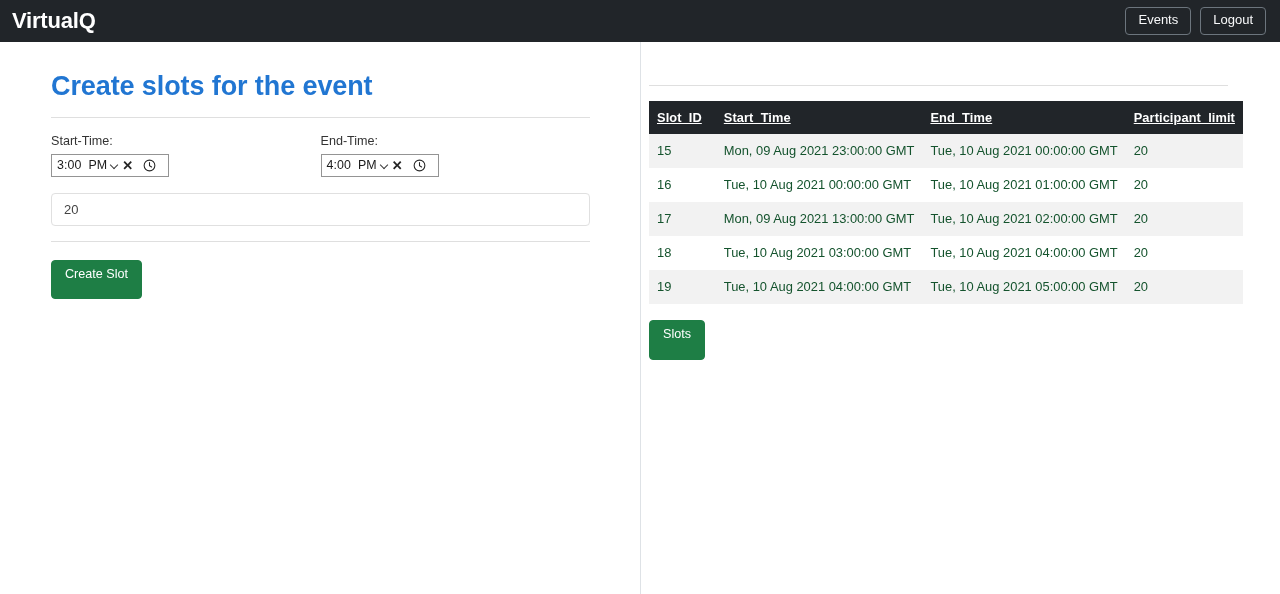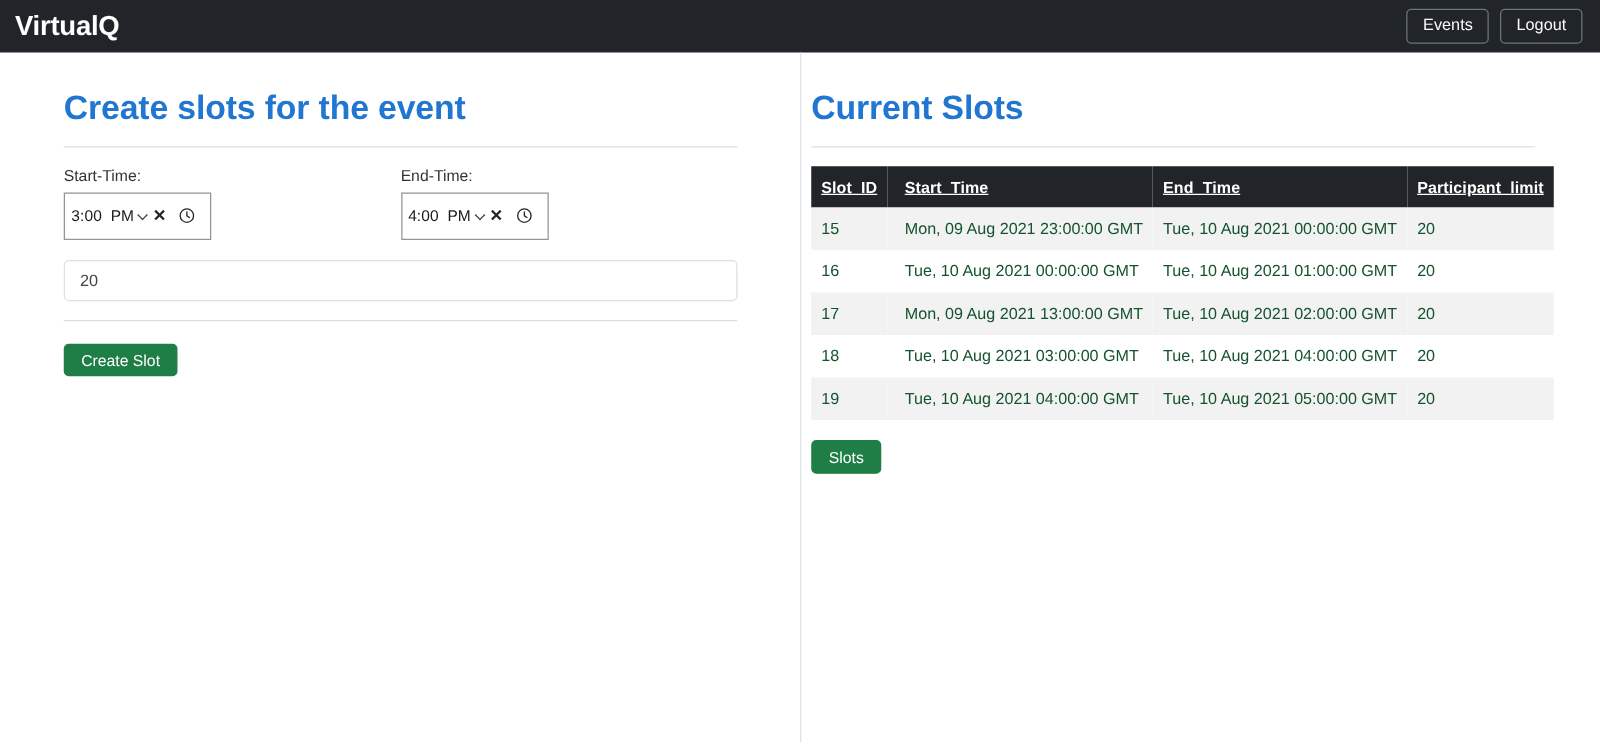--- a/index.html
+++ b/index.html
@@ -94,21 +94,21 @@
     margin: 0 0 4px 0;
     line-height: 1.2;
   }
 
   
   .time-input {
     display: inline-flex;
     align-items: center;
     border: 1px solid #949494;
     background: #ffffff;
-    height: 38px;
+    height: 23px;
     padding: 0 23px 0 5px;
     width: 118px;
     font-size: 12.4px;
     color: #1a1a1a;
     gap: 0;
     cursor: text;
     user-select: none;
   }
   .time-value { letter-spacing: 0.1px; }
   .time-ampm { margin-left: 7px; }
@@ -157,21 +157,21 @@
   }
   .text-input::placeholder { color: #9a9a9a; }
 
   .btn-green {
     background: #1e7e45;
     border: 1px solid #1e7e45;
     border-radius: 4px;
     color: #ffffff;
     font-size: 12.6px;
     font-family: "Liberation Sans", sans-serif;
-    padding: 7px 13px 4px 13px;
+    padding: 7px 13px 17px 13px;
     line-height: 1.1;
     cursor: pointer;
   }
   .create-wrap { margin-top: 18px; }
 
   
   table.slots {
     width: 100%;
     border-collapse: collapse;
     margin-top: 15px;
@@ -265,21 +265,20 @@
     </div>
 
     <hr class="rule">
 
     <div class="create-wrap">
       <button class="btn-green">Create Slot</button>
     </div>
   </div>
 
   <div class="col-right">
-    <h2 class="section-title">Current Slots</h2>
     <hr class="rule">
 
     <table class="slots">
       <thead>
         <tr>
           <th class="c-id">Slot_ID</th>
           <th class="c-start">Start_Time</th>
           <th class="c-end">End_Time</th>
           <th class="c-lim">Participant_limit</th>
         </tr>

